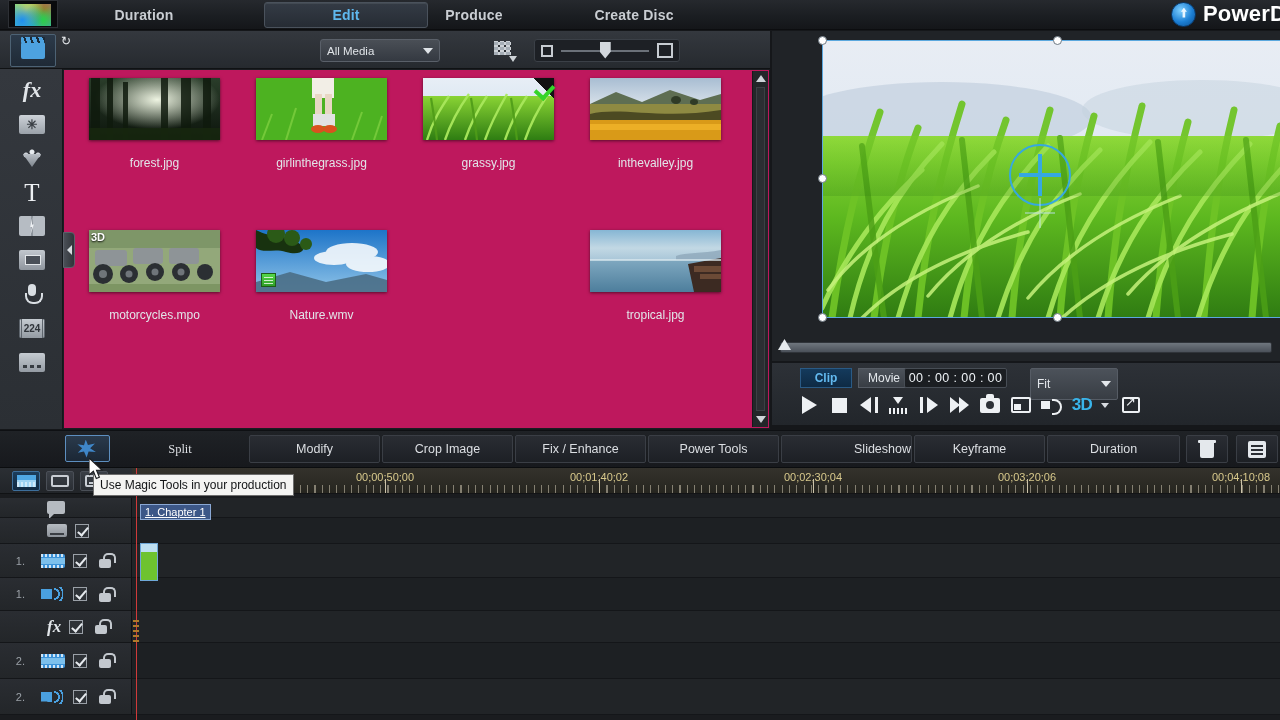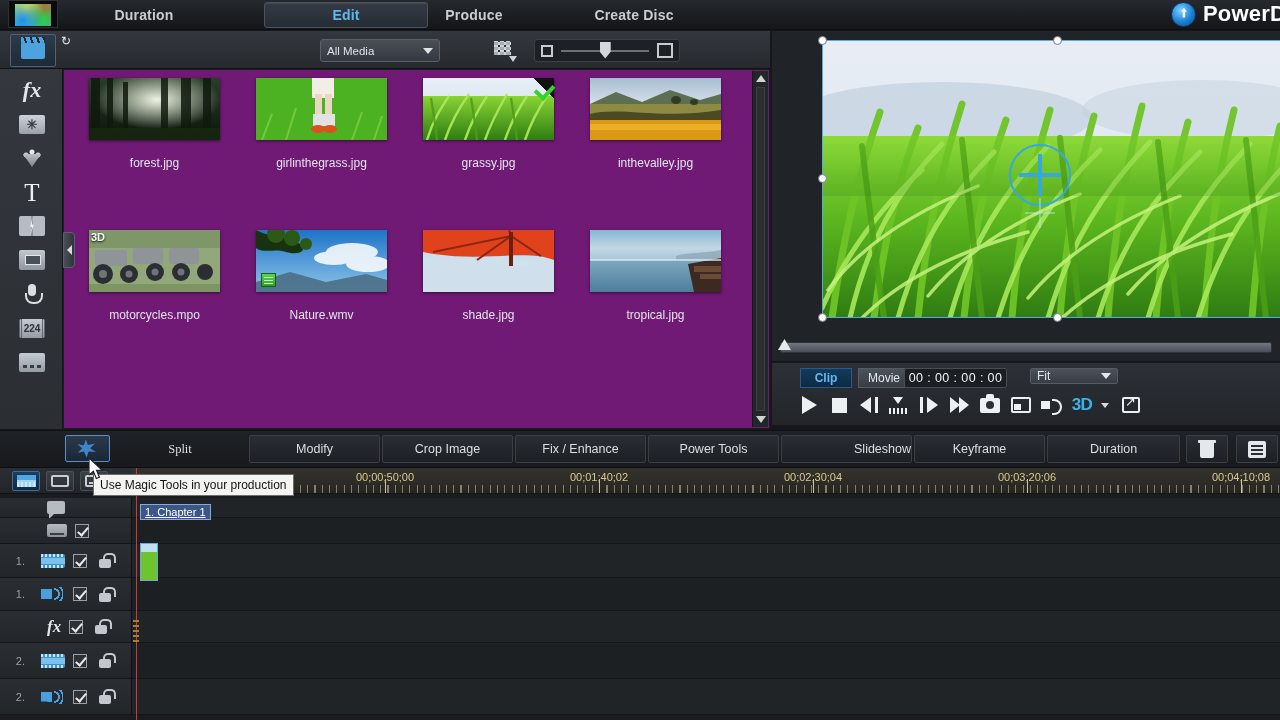--- a/index.html
+++ b/index.html
@@ -218,21 +218,21 @@
     background: linear-gradient(180deg,#c5cbd1,#949ba3); position: relative;
   }
   .ic-sub::after {
     content:""; position:absolute; left:4px; bottom:4px; width:18px; height:3px;
     background: repeating-linear-gradient(90deg,#373c42 0 4px,transparent 4px 7px);
   }
 
   
   .library {
     position: absolute; left: 63px; top: 69px; width: 707px; height: 360px;
-    background: #701a75;
+    background: #be185d;
     border: 1px solid #1a1d21;
   }
   .lib-grid { position: absolute; left: 0; top: 0; right: 18px; bottom: 0; }
   .media-item { position: absolute; width: 167px; cursor: pointer; }
   .thumb-wrap {
     position: relative; width: 131px; height: 62px; margin: 0 auto;
     box-shadow: 0 1px 3px rgba(0,0,0,.55);
   }
   .thumb { width: 100%; height: 100%; display: block; }
   .media-label {
@@ -348,21 +348,21 @@
     border-color: #2a5a85; font-weight: bold;
   }
   .tcode {
     position: absolute; left: 92px; top: 5px; width: 103px; height: 20px;
     background: #1b1e22; border: 1px solid #474d55; border-radius: 2px;
     display: flex; align-items: center; justify-content: center;
     font-family: "Liberation Sans", sans-serif;
     font-size: 12.5px; color: #eef2f6; letter-spacing: .4px;
   }
   .fitdd {
-    position: absolute; left: 200px; top: 5px; width: 88px; height: 16px;
+    position: absolute; left: 200px; top: 5px; width: 88px; height: 32px;
     background: linear-gradient(180deg,#4c525a,#383d44);
     border: 1px solid #565c65; border-radius: 2px;
     display: flex; align-items: center; padding: 0 6px;
     font-size: 12px; color: #e3e7eb; cursor: pointer;
   }
   .fitdd .arw {
     margin-left: auto; width: 0; height: 0;
     border-left: 5px solid transparent; border-right: 5px solid transparent;
     border-top: 6px solid #e3e7eb;
   }
@@ -817,44 +817,20 @@
     <g fill="#2b5a17">
                 <circle cx="36" cy="8" r="8"></circle>
                 <circle cx="50" cy="14" r="6"></circle>
                 <circle cx="20" cy="4" r="9"></circle>
               </g>
     <path d="M0 52 L34 42 L70 52 L110 44 L131 50 L131 62 L0 62Z" fill="#4a6e86" opacity=".9"></path>
             </svg>
        <div class="badge-mini"></div>
      </div>
      <div class="media-label">Nature.wmv</div>
-        </div>
-        <div class="media-item" style="left: 341px; top: 160px;">
-          <div class="thumb-wrap">
-       <svg class="thumb" viewBox="0 0 131 62" preserveAspectRatio="none">
-              <defs>
-                <linearGradient id="s1" x1="0" y1="0" x2="0" y2="1">
-                  <stop offset="0%" stop-color="#b6d5e8"></stop>
-                  <stop offset="100%" stop-color="#e4eef5"></stop>
-                </linearGradient>
-              </defs>
-    <rect width="131" height="62" fill="url(#s1)"></rect>
-    <path d="M0 34 L24 20 L48 34 L70 24 L96 36 L131 28 L131 62 L0 62Z" fill="#cfe0ec"></path>
-    <path d="M0 0 L131 0 L131 30 C100 18,60 34,0 22Z" fill="#e0431c"></path>
-    <g stroke="#8d2610" stroke-width="2" fill="none">
-                <path d="M88 6 L10 22"></path>
-                <path d="M88 6 L54 30"></path>
-                <path d="M88 6 L118 26"></path>
-                <path d="M88 6 L86 0"></path>
-              </g>
-    <rect x="86" y="2" width="4" height="34" fill="#6b1f0c"></rect>
-            </svg>
-
-     </div>
-     <div class="media-label">shade.jpg</div>
         </div>
         <div class="media-item" style="left: 508px; top: 160px;">
           <div class="thumb-wrap">
        <svg class="thumb" viewBox="0 0 131 62" preserveAspectRatio="none">
               <defs>
                 <linearGradient id="t1" x1="0" y1="0" x2="0" y2="1">
                   <stop offset="0%" stop-color="#86b6d4"></stop>
                   <stop offset="60%" stop-color="#c2d8e4"></stop>
                   <stop offset="100%" stop-color="#a9c6d8"></stop>
                 </linearGradient>

